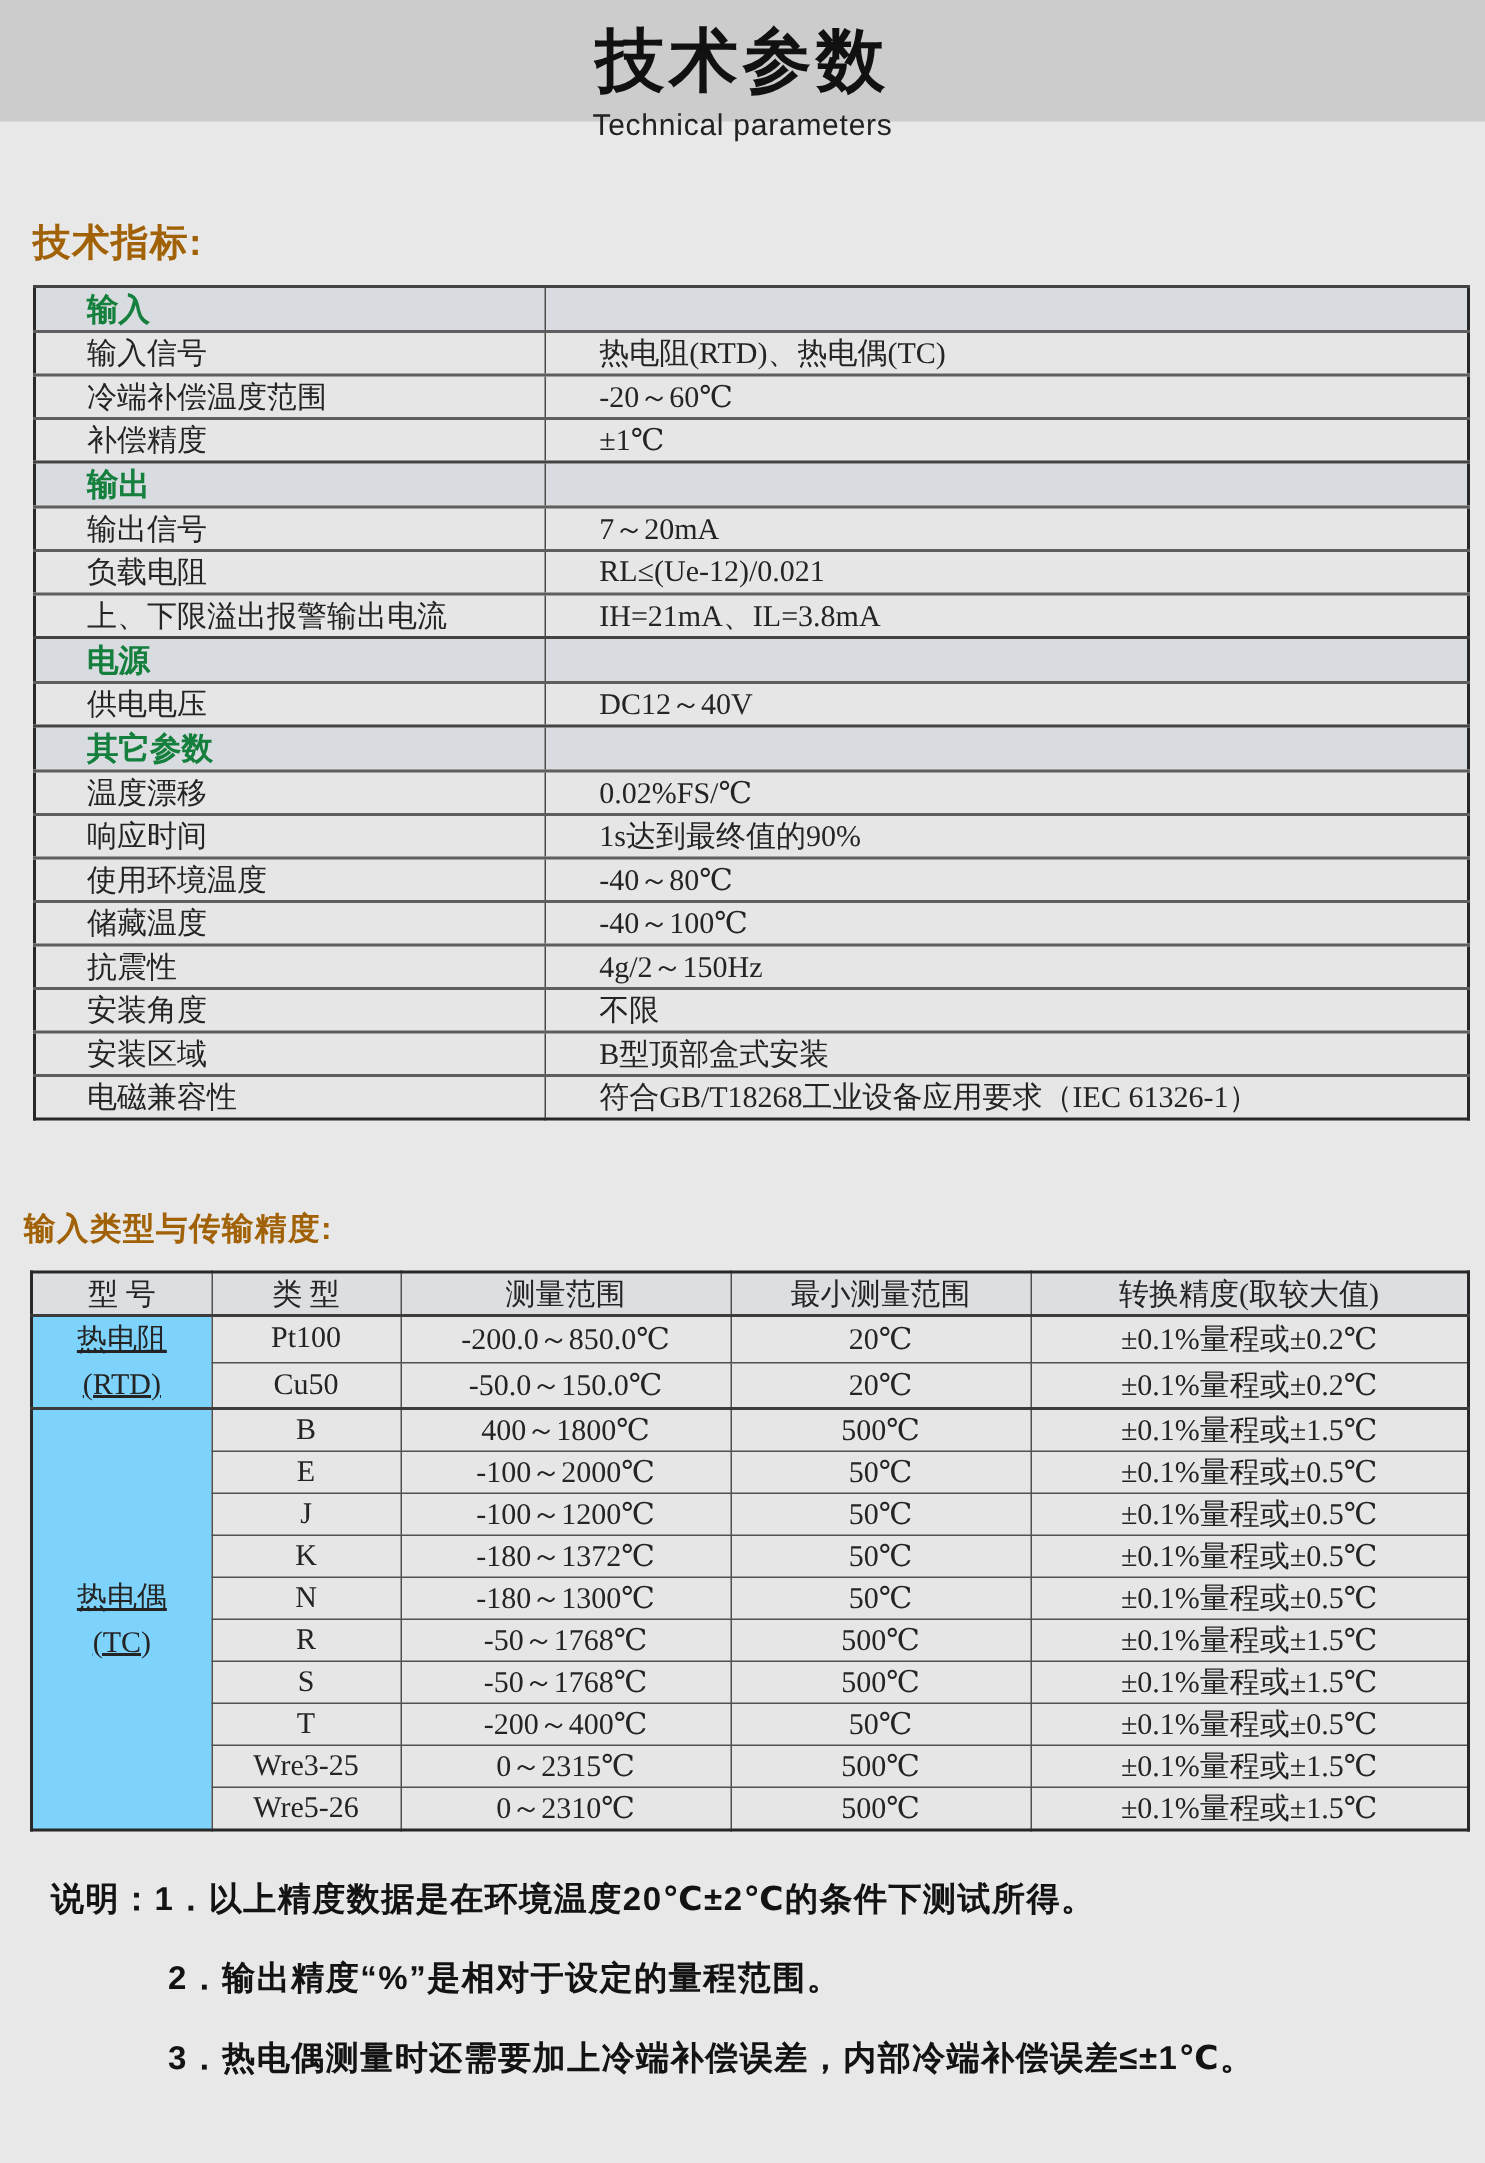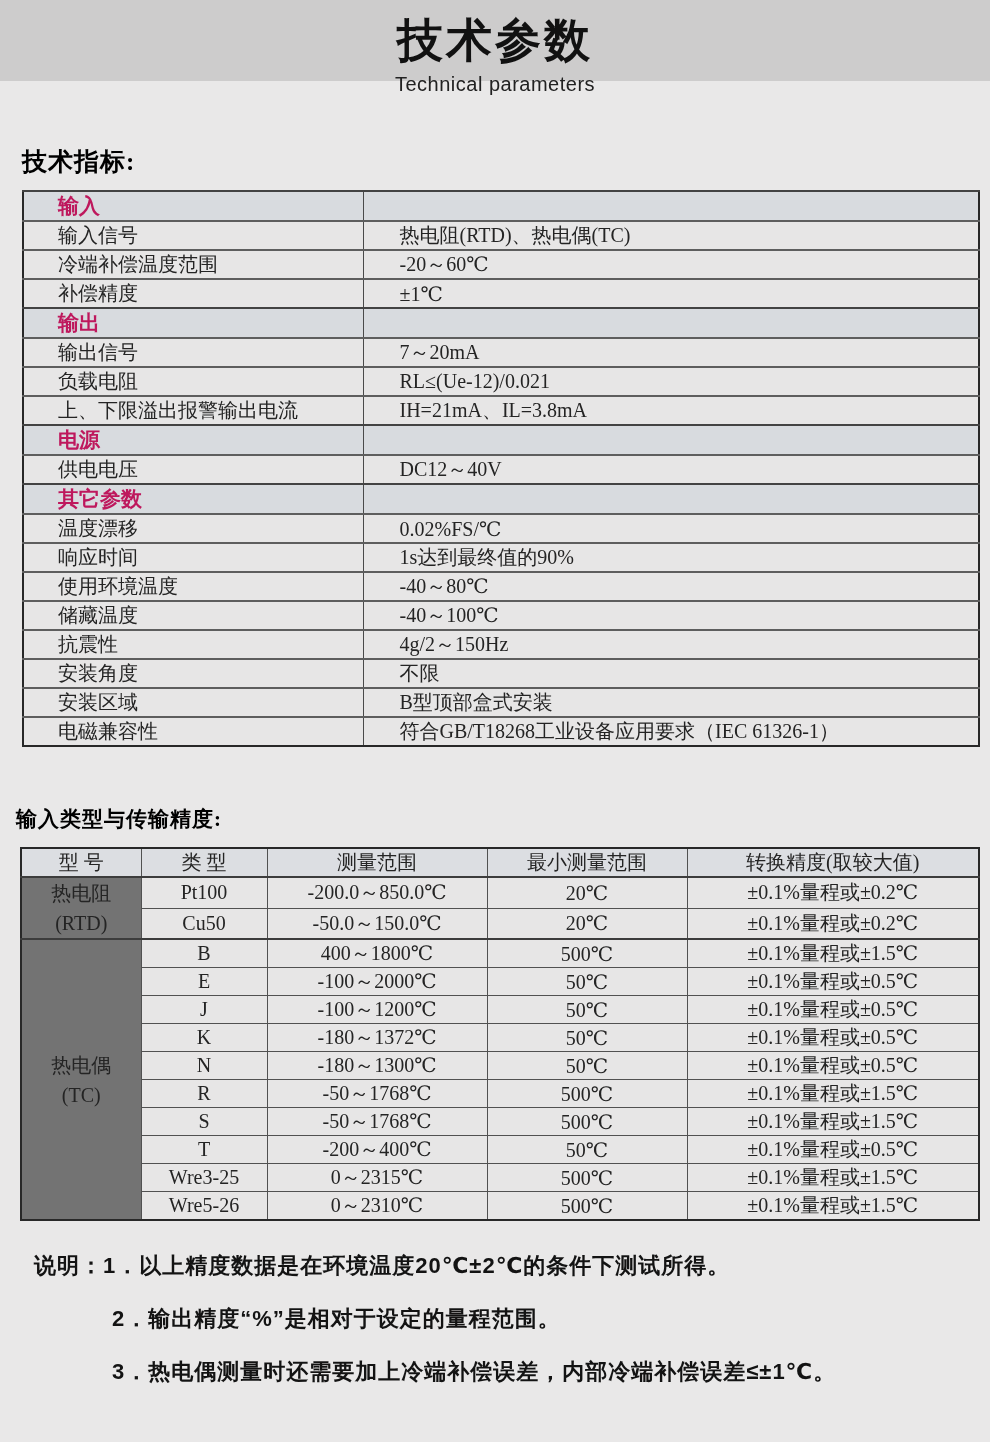--- a/index.html
+++ b/index.html
@@ -29,22 +29,21 @@
     font-size:20px;
     margin-top:1px;
     color:#222;
     letter-spacing:0.5px;
   }
   
   .sec-heading {
     font-size:25px;
     font-weight:bold;
     letter-spacing:1px;
-    color:#000000;
-    font-family:Liberation Serif, serif;
+    color:#a16207;
   }
   .sec-heading.h1 { margin:64px 0 12px 22px; }
   .sec-heading.h2 { margin:58px 0 14px 16px; font-size:21px; }
   
   table.spec {
     border-collapse:collapse;
     table-layout:fixed;
     width:956px;
     margin-left:22px;
     background:#e7e6e6;
@@ -67,21 +66,21 @@
   }
   table.spec td.value { padding-left:36px; }
   table.spec tr.section td {
     background:#d8dbdf;
     border-top:2px solid #434343;
   }
   table.spec tr.section td.label {
     font-family:Liberation Sans, sans-serif;
     font-weight:bold;
     font-size:21px;
-    color:#be185d;
+    color:#15803d;
   }
   
   table.acc {
     border-collapse:collapse;
     table-layout:fixed;
     width:958px;
     margin-left:20px;
     background:#e7e6e6;
     border:2px solid #282828;
     font-family:"Liberation Serif", "DejaVu Serif", serif;
@@ -96,22 +95,23 @@
     font-weight:normal;
     overflow:hidden;
     white-space:nowrap;
   }
   table.acc thead th {
     background:#dcdee2;
     border-bottom:2px solid #3c3c3c;
   }
   table.acc tr.group-start td { border-top:2px solid #3c3c3c; }
   table.acc td.model {
-    background:#737373;
+    background:#7dd3fc;
     line-height:30px;
+    text-decoration:underline;
   }
   
   .notes {
     margin:30px 0 0 34px;
     font-size:22px;
     font-weight:bold;
     color:#131313;
     letter-spacing:1px;
   }
   .note-line { margin-bottom:23px; line-height:30px; }

